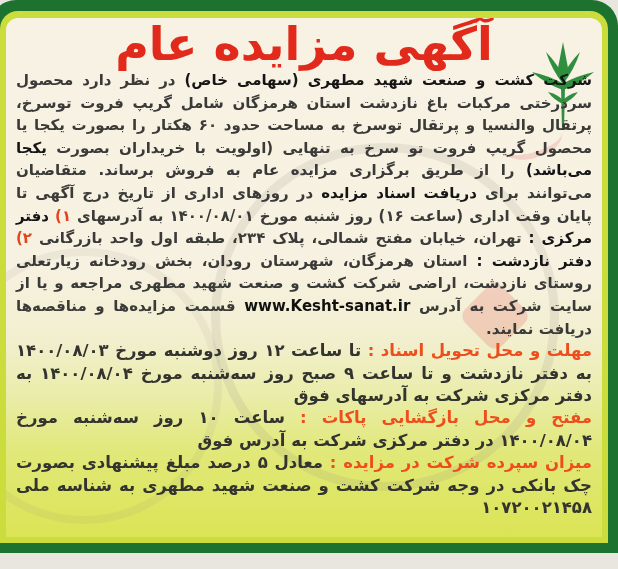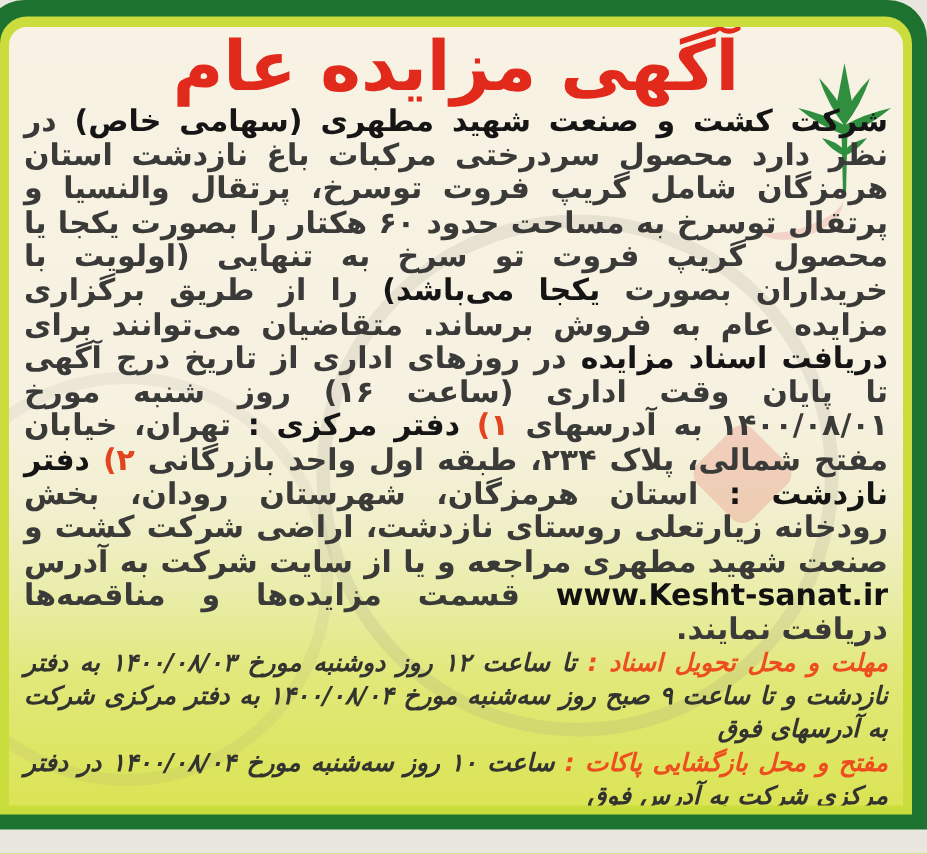--- a/index.html
+++ b/index.html
@@ -68,32 +68,32 @@
     text-shadow:0 -2px 0 rgba(30,40,110,0.45);
     font-size:21px;font-weight:bold;line-height:29px;
     direction:rtl;
   }
   .plant{
     position:absolute;right:6px;top:16px;width:66px;height:96px;z-index:1;
   }
   .body-text{
     position:relative;z-index:2;
     direction:rtl;text-align:justify;
-    font-size:20px;font-weight:bold;line-height:22.6px;
+    font-size:15px;font-weight:bold;line-height:22.6px;
     color:#3a3a38;
     margin-top:3px;
   }
   .body-text .b{color:#151515;}
   .body-text .num{color:#e34420;}
   .url{font-weight:bold;color:#111;direction:ltr;unicode-bidi:embed;}
   .sec{
     position:relative;z-index:2;
     direction:rtl;text-align:justify;
     font-size:16.5px;font-weight:bold;line-height:22.4px;
-    color:#33332f;margin:0;font-style:italic;
+    color:#33332f;margin:0;
   }
   .sec .heading{color:#ee4e1e;}
 </style>
 </head>
 <body>
 
 <div class="ad-frame">
   <div class="ad-frame-inner">
     <div class="ad-content">
 

